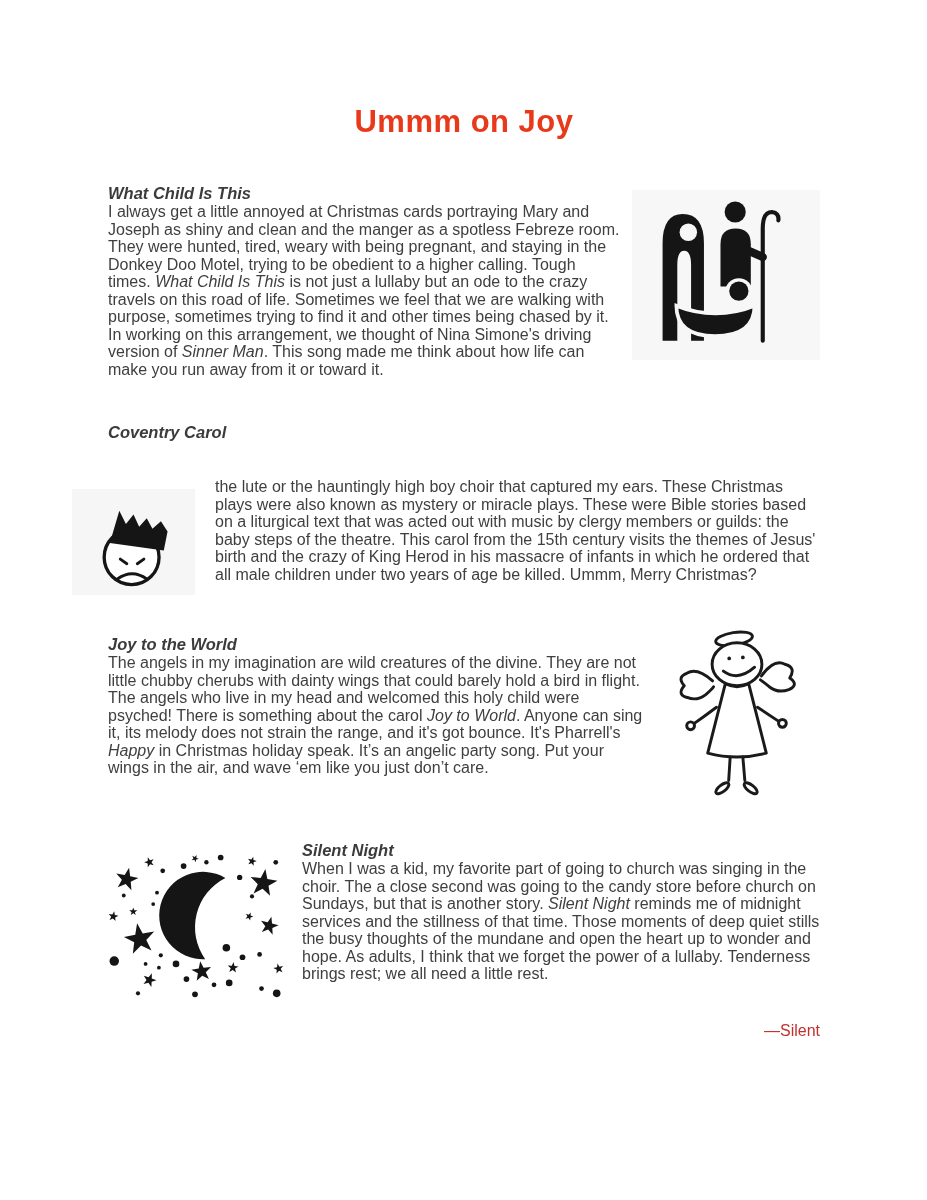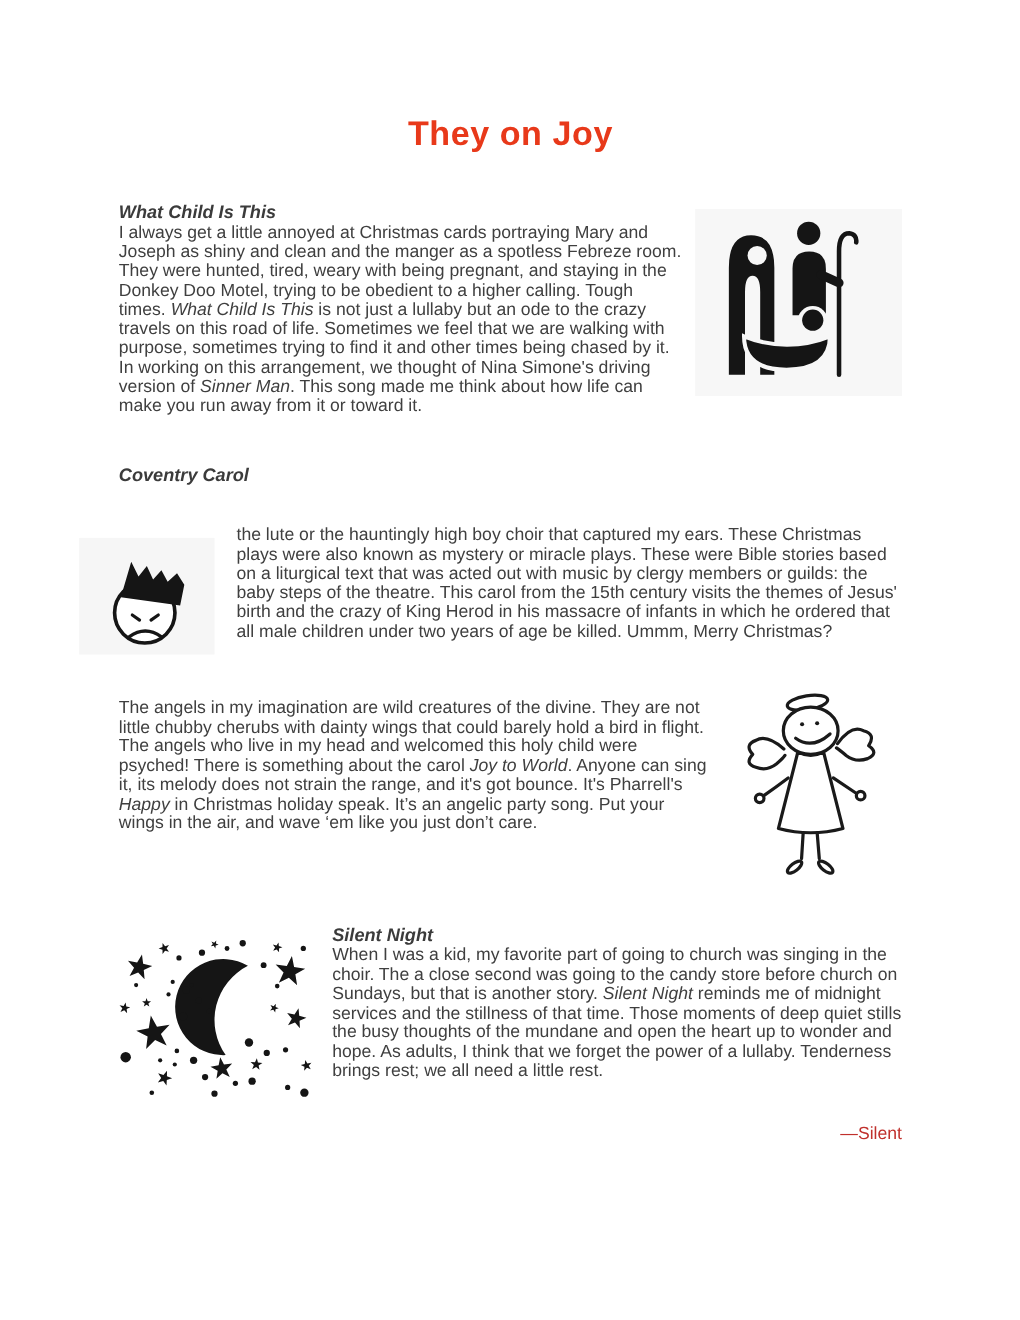--- a/index.html
+++ b/index.html
@@ -43,21 +43,21 @@
   .s4 .text-col{flex:1;}
   
   .footer{margin-top:16px;text-align:right;font-size:16px;line-height:20px;}
   svg{display:block;width:100%;height:100%;}
 </style>
 </head>
 <body>
 
 <div class="page">
 
-  <h1 class="doc-title" style="color:#e8391a;">They on Joy</h1>
+  <h1 class="doc-title" style="color:#e8391a;">Ummm on Joy</h1>
 
   <div class="section s1 row">
     <div class="text-col">
       <h2 class="sec-heading">What Child Is This</h2>
       <p class="body-text"><span>I always get a little annoyed at Christmas cards portraying Mary and Joseph as shiny and clean and the manger as a spotless Febreze room. They were hunted, tired, weary with being pregnant, and staying in the Donkey Doo Motel, trying to be obedient to a higher calling. Tough times. </span><span class="it">What Child Is This</span><span> is not just a lullaby but an ode to the crazy travels on this road of life. Sometimes we feel that we are walking with purpose, sometimes trying to find it and other times being chased by it. In working on this arrangement, we thought of Nina Simone's driving version of </span><span class="it">Sinner Man</span><span>. This song made me think about how life can make you run away from it or toward it.</span></p>
     </div>
     <div class="art-box nativity-box">
       <svg viewBox="0 0 200 185" xmlns="http://www.w3.org/2000/svg">
         <g fill="#151515">
           <path fill-rule="evenodd" d="M31,164 V58 Q31,26 53,26 Q76,26 76,58 V164 Z M47,164 V82 Q47,66 54.5,66 Q62,66 62,82 V164 Z"></path>
@@ -85,20 +85,21 @@
           <path d="M76,73 L69,78" stroke="#151515" stroke-width="3" stroke-linecap="round" fill="none"></path>
           <path d="M48,94 Q63.5,83 79,94" stroke="#151515" stroke-width="3.2" stroke-linecap="round" fill="none"></path>
         </svg>
       </div>
       <p class="body-text s2-text"><span>the lute or the hauntingly high boy choir that captured my ears. These Christmas plays were also known as mystery or miracle plays. These were Bible stories based on a liturgical text that was acted out with music by clergy members or guilds: the baby steps of the theatre. This carol from the 15th century visits the themes of Jesus' birth and the crazy of King Herod in his massacre of infants in which he ordered that all male children under two years of age be killed. Ummm, Merry Christmas?</span></p>
     </div>
   </div>
 
   <div class="section s3 row">
     <div class="text-col">
+      <h2 class="sec-heading">Joy to the World</h2>
       <p class="body-text"><span>The angels in my imagination are wild creatures of the divine. They are not little chubby cherubs with dainty wings that could barely hold a bird in flight. The angels who live in my head and welcomed this holy child were psyched! There is something about the carol </span><span class="it">Joy to World</span><span>. Anyone can sing it, its melody does not strain the range, and it's got bounce. It's Pharrell's </span><span class="it">Happy</span><span> in Christmas holiday speak. It’s an angelic party song. Put your wings in the air, and wave ‘em like you just don’t care.</span></p>
     </div>
     <div class="art-box angel-box">
       <svg viewBox="0 0 170 188" xmlns="http://www.w3.org/2000/svg">
         <g stroke="#1a1a1a" stroke-width="3" fill="none" stroke-linecap="round" stroke-linejoin="round">
           <ellipse cx="82" cy="14" rx="19" ry="6.5" transform="rotate(-9 82 14)"></ellipse>
           <path d="M60,57 Q44,43 34,49 Q23,53 31,62 Q23,71 34,74 Q44,78 53,71 Q59,66 61,63" fill="#ffffff"></path>
           <path d="M110,52 Q123,34 134,40 Q146,43 139,54 Q149,61 138,66 Q127,70 118,63 Q112,58 109,56" fill="#ffffff"></path>
           <path d="M64,84 Q52,93 42,100"></path>
           <circle cx="37.5" cy="103" r="4" fill="#ffffff"></circle>

